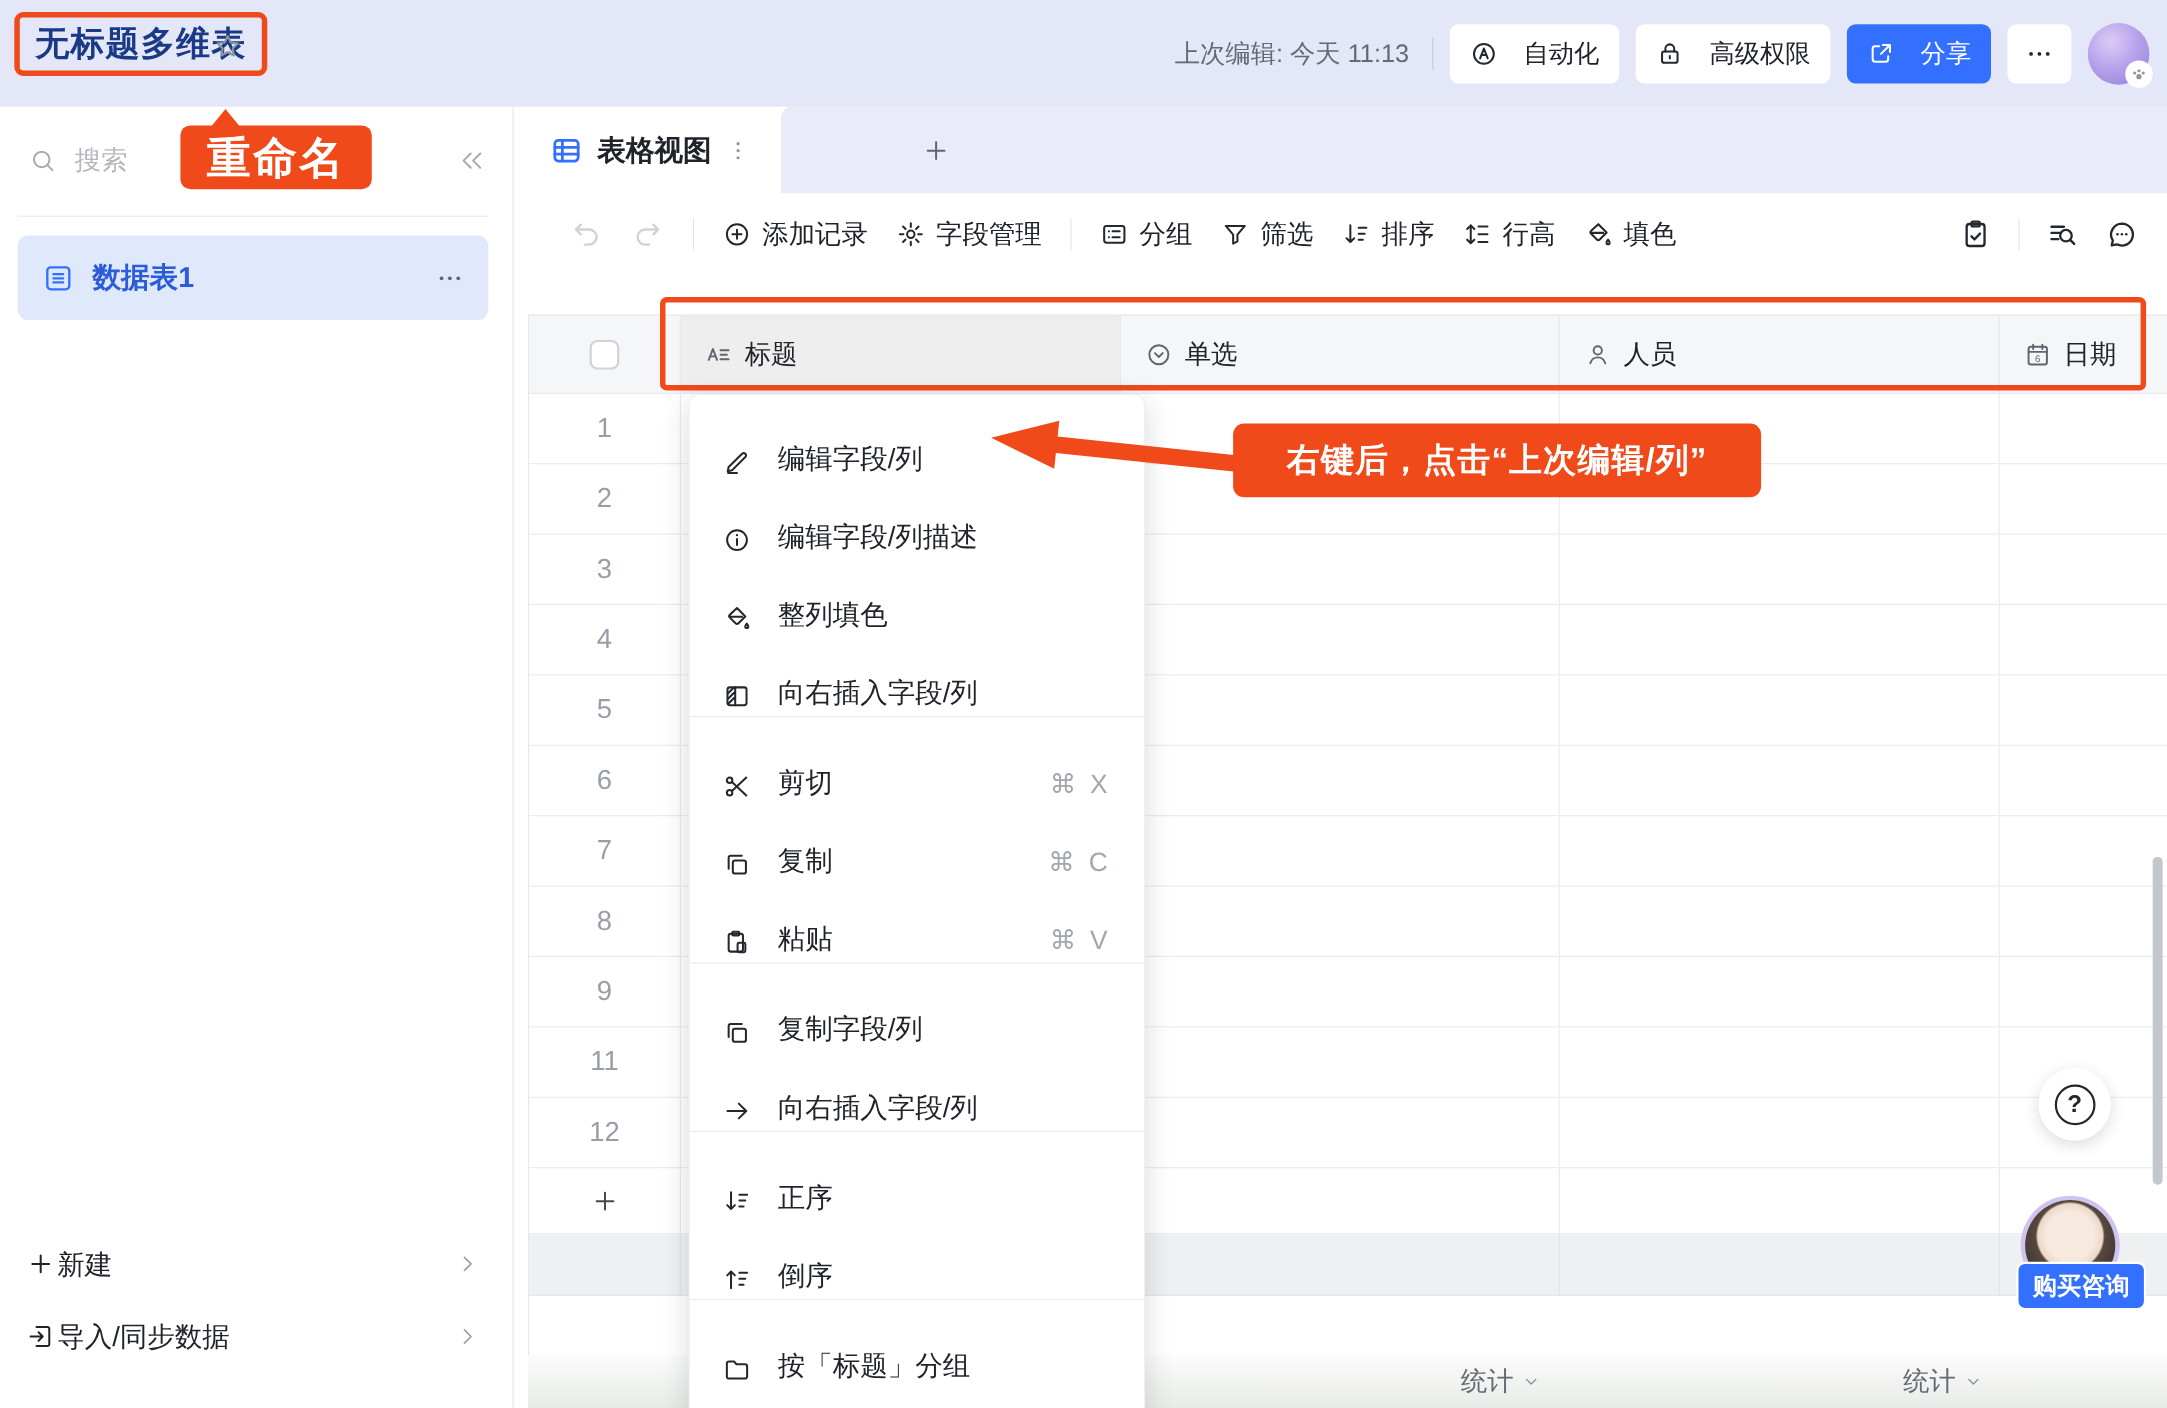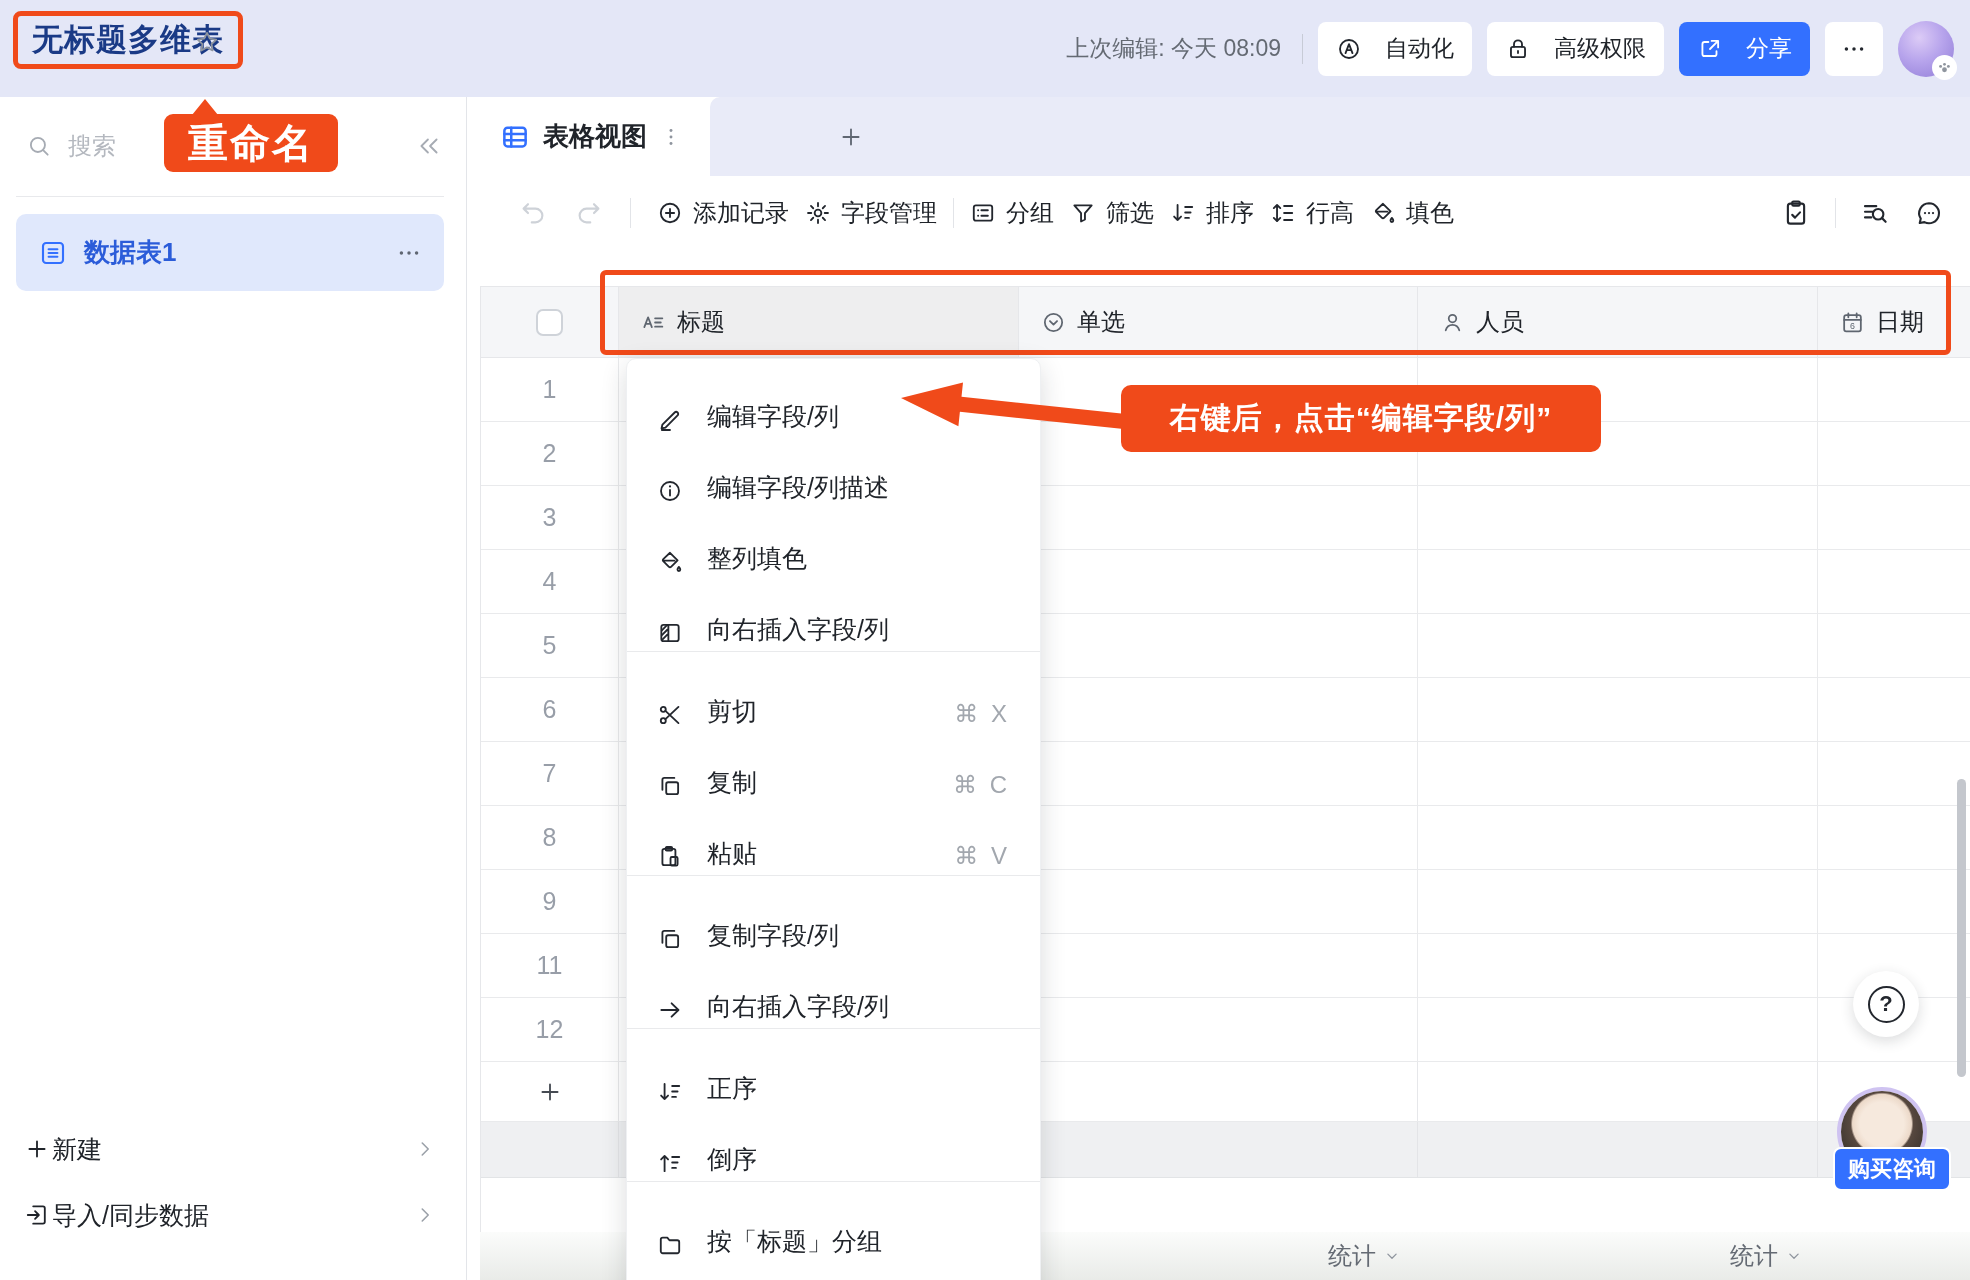--- a/index.html
+++ b/index.html
@@ -138,21 +138,21 @@
   <header class="topbar">
     <div class="title-box">
       <span>无标题多维表</span>
     </div>
     <span class="star icn">
         <svg viewBox="0 0 24 24" fill="none" stroke="currentColor" stroke-width="1.7" stroke-linecap="round" stroke-linejoin="round">
           <path d="m12 3.6 2.6 5.3 5.9.9-4.3 4.1 1 5.9-5.2-2.8-5.2 2.8 1-5.9L3.5 9.8l5.9-.9z"></path>
         </svg>
       </span>
     <div class="topbar-right">
-      <span class="last-edited">上次编辑: 今天 08:09</span>
+      <span class="last-edited">上次编辑: 今天 11:13</span>
       <span class="vdiv"></span>
       <button class="tb-btn">
         <span class="icn">
             <svg viewBox="0 0 24 24" fill="none" stroke="currentColor" stroke-width="1.7" stroke-linecap="round" stroke-linejoin="round">
               <circle cx="12" cy="12" r="8.3"></circle>
               <path d="M8.8 15.8 12 7.5l3.2 8.3M10 13h4.1"></path>
             </svg>
           </span>
         <span>自动化</span>
       </button>
@@ -295,21 +295,21 @@
           </span>
         </button>
       <button class="tool-ico">
           <span class="icn lg">
             <svg viewBox="0 0 24 24" fill="none" stroke="currentColor" stroke-width="1.7" stroke-linecap="round" stroke-linejoin="round">
               <path d="m16 5 3.5 3.5L16 12M19.5 8.5H10a5.5 5.5 0 1 0 0 11h3"></path>
             </svg>
           </span>
         </button>
       <span class="vdiv2"></span>
-      <span id="tb-buttons" style="display:flex;align-items:center;gap:16px;">
+      <span id="tb-buttons" style="display:flex;align-items:center;gap:26px;">
           <button class="tool-btn">
             <span class="icn">
               <svg viewBox="0 0 24 24" fill="none" stroke="currentColor" stroke-width="1.7" stroke-linecap="round" stroke-linejoin="round">
                 <circle cx="12" cy="12" r="8.5"></circle>
                 <path d="M12 8.2v7.6M8.2 12h7.6"></path>
               </svg>
             </span>
             <span>添加记录</span>
           </button>
           <button class="tool-btn">
@@ -675,21 +675,21 @@
               <path d="M3.5 7a1.8 1.8 0 0 1 1.8-1.8h4.2l2 2.4h7.2A1.8 1.8 0 0 1 20.5 9.4v8.4a1.8 1.8 0 0 1-1.8 1.8H5.3a1.8 1.8 0 0 1-1.8-1.8z"></path>
             </svg>
           </span>
           <span>按「标题」分组</span>
         </div>
       </div>
 
     <svg class="arrow-svg" viewBox="0 0 440 92">
       <polygon points="13,25 75,9.4 73.5,23.8 423.8,60.5 422.2,75.5 71.9,38.8 70.4,53.2" fill="#f04a1a"></polygon>
     </svg>
-    <div class="instruction">右键后，点击“编辑字段/列”</div>
+    <div class="instruction">右键后，点击“上次编辑/列”</div>
   </main>
 
   <div class="help-fab">
     <span class="help-q">?</span>
   </div>
   <div class="consult-avatar"></div>
   <div class="consult-label">购买咨询</div>
   <div class="scroll-thumb"></div>
 </div>
 

